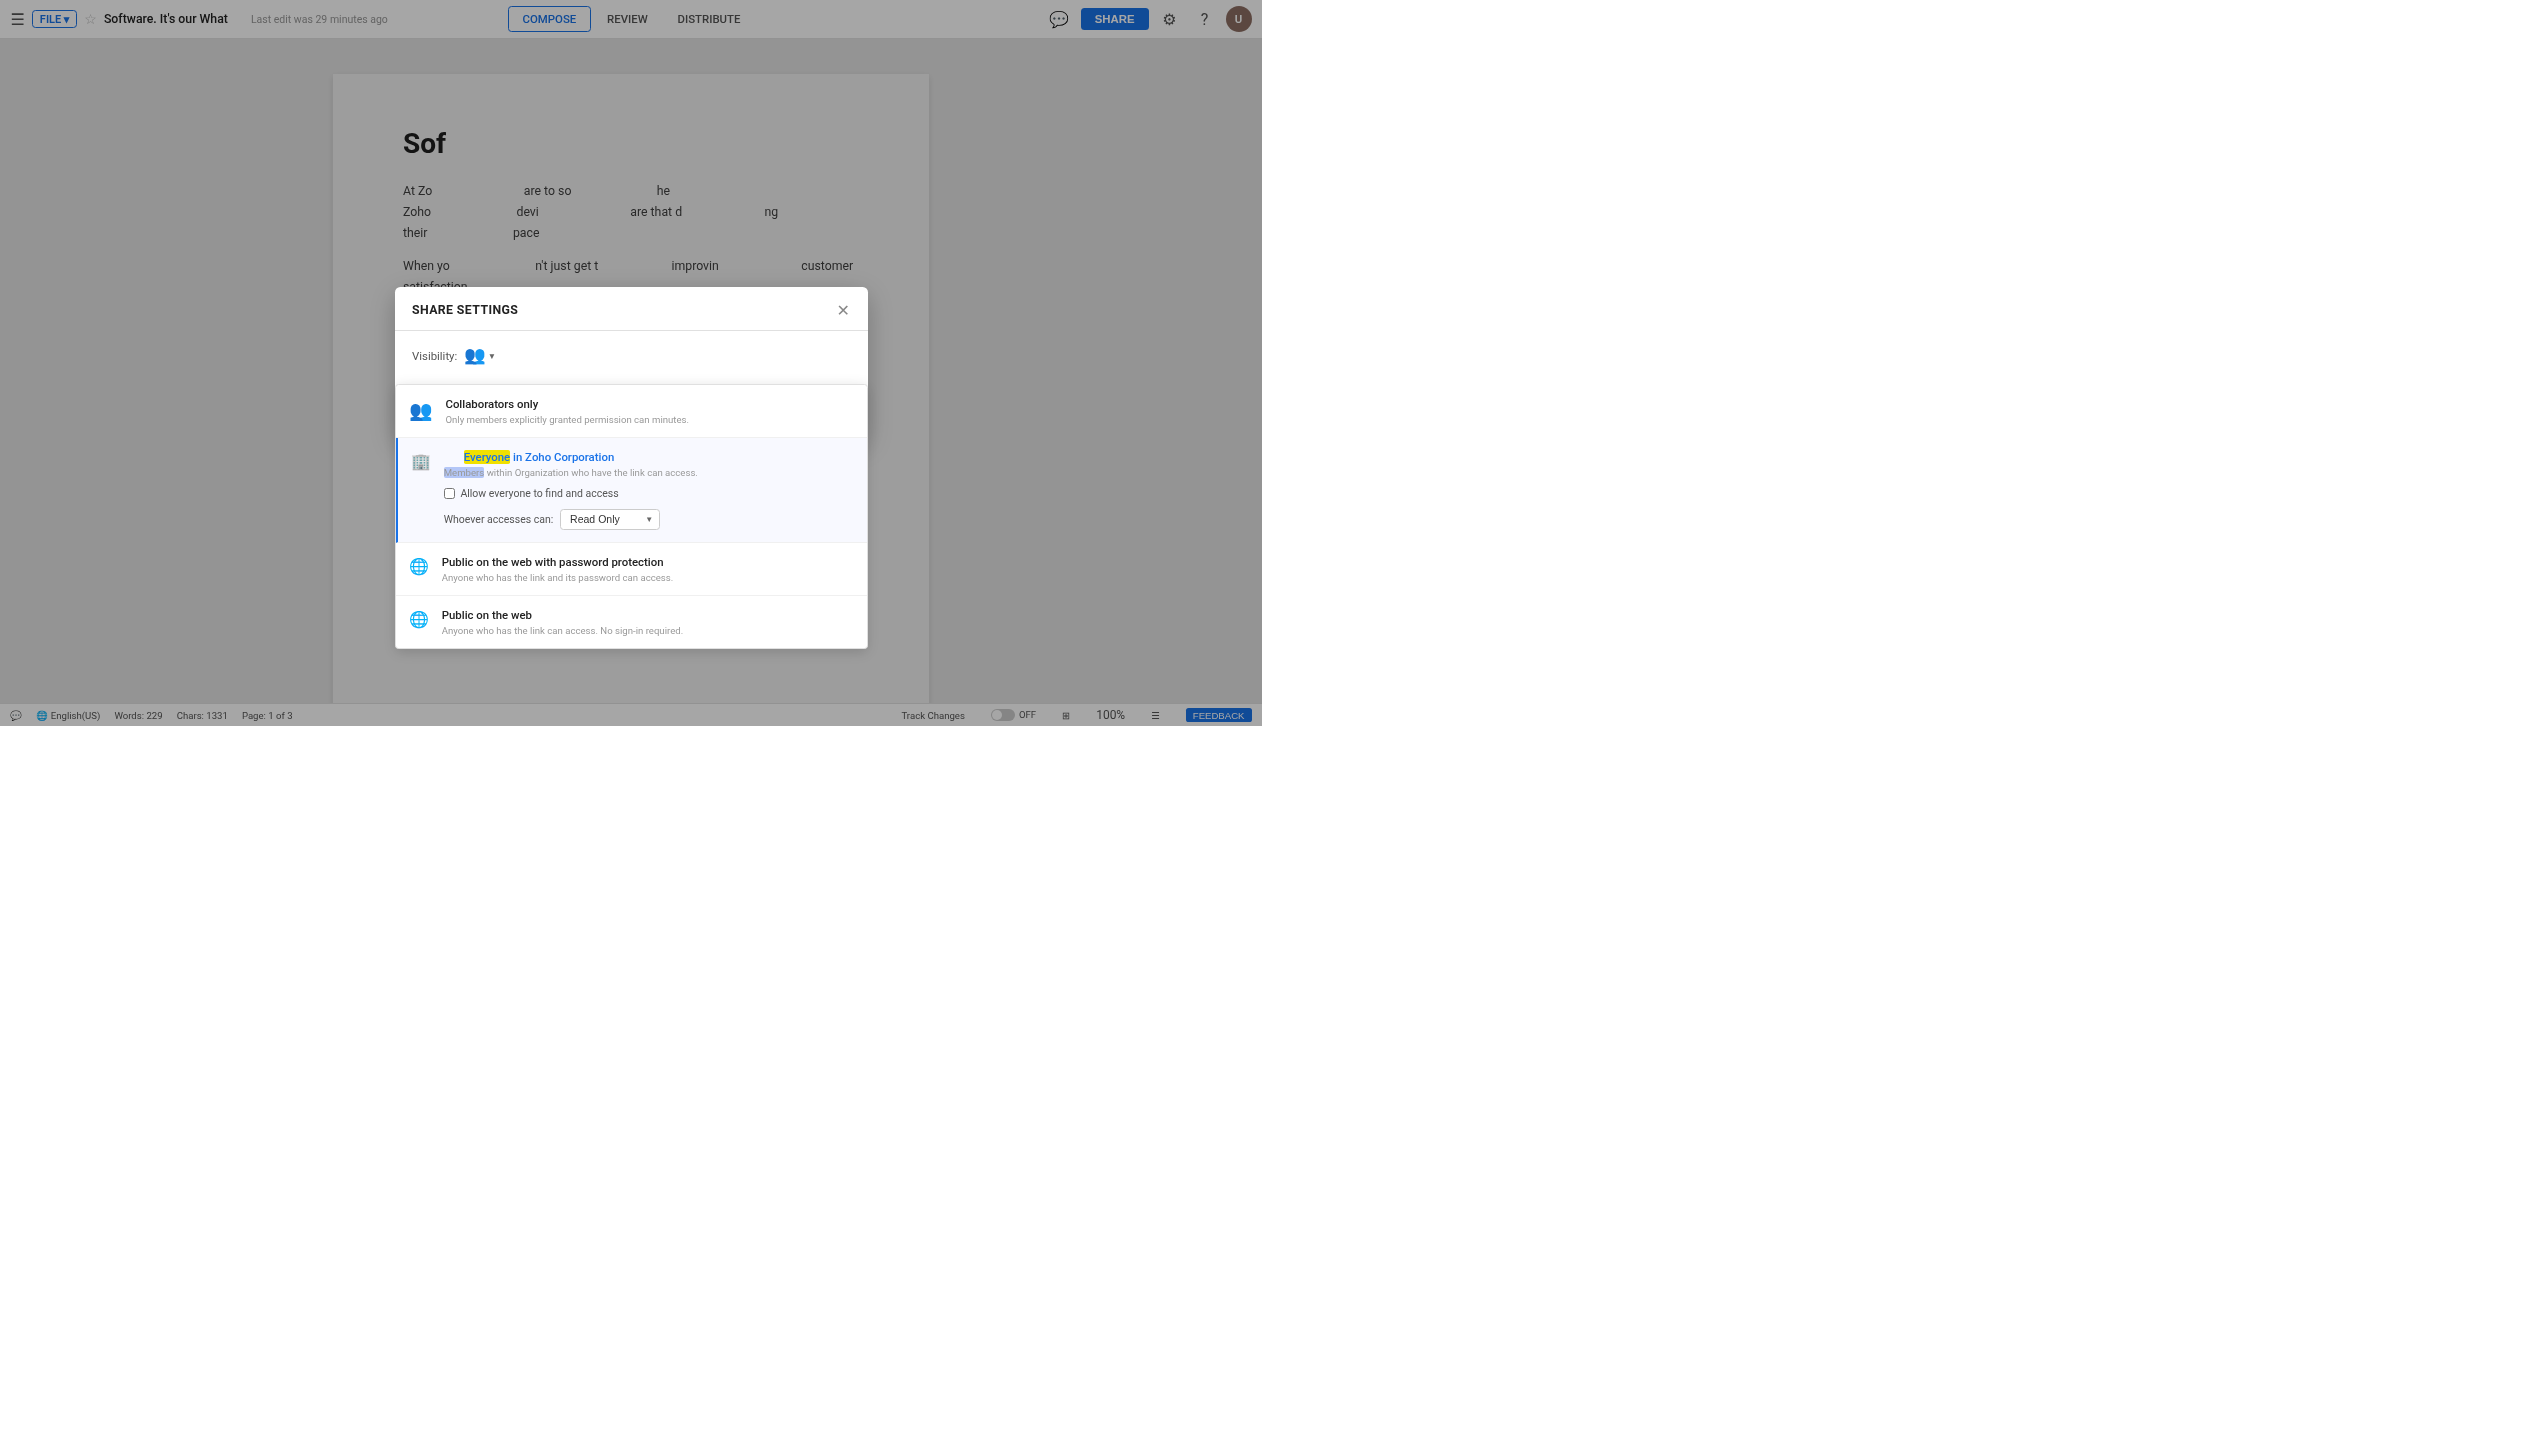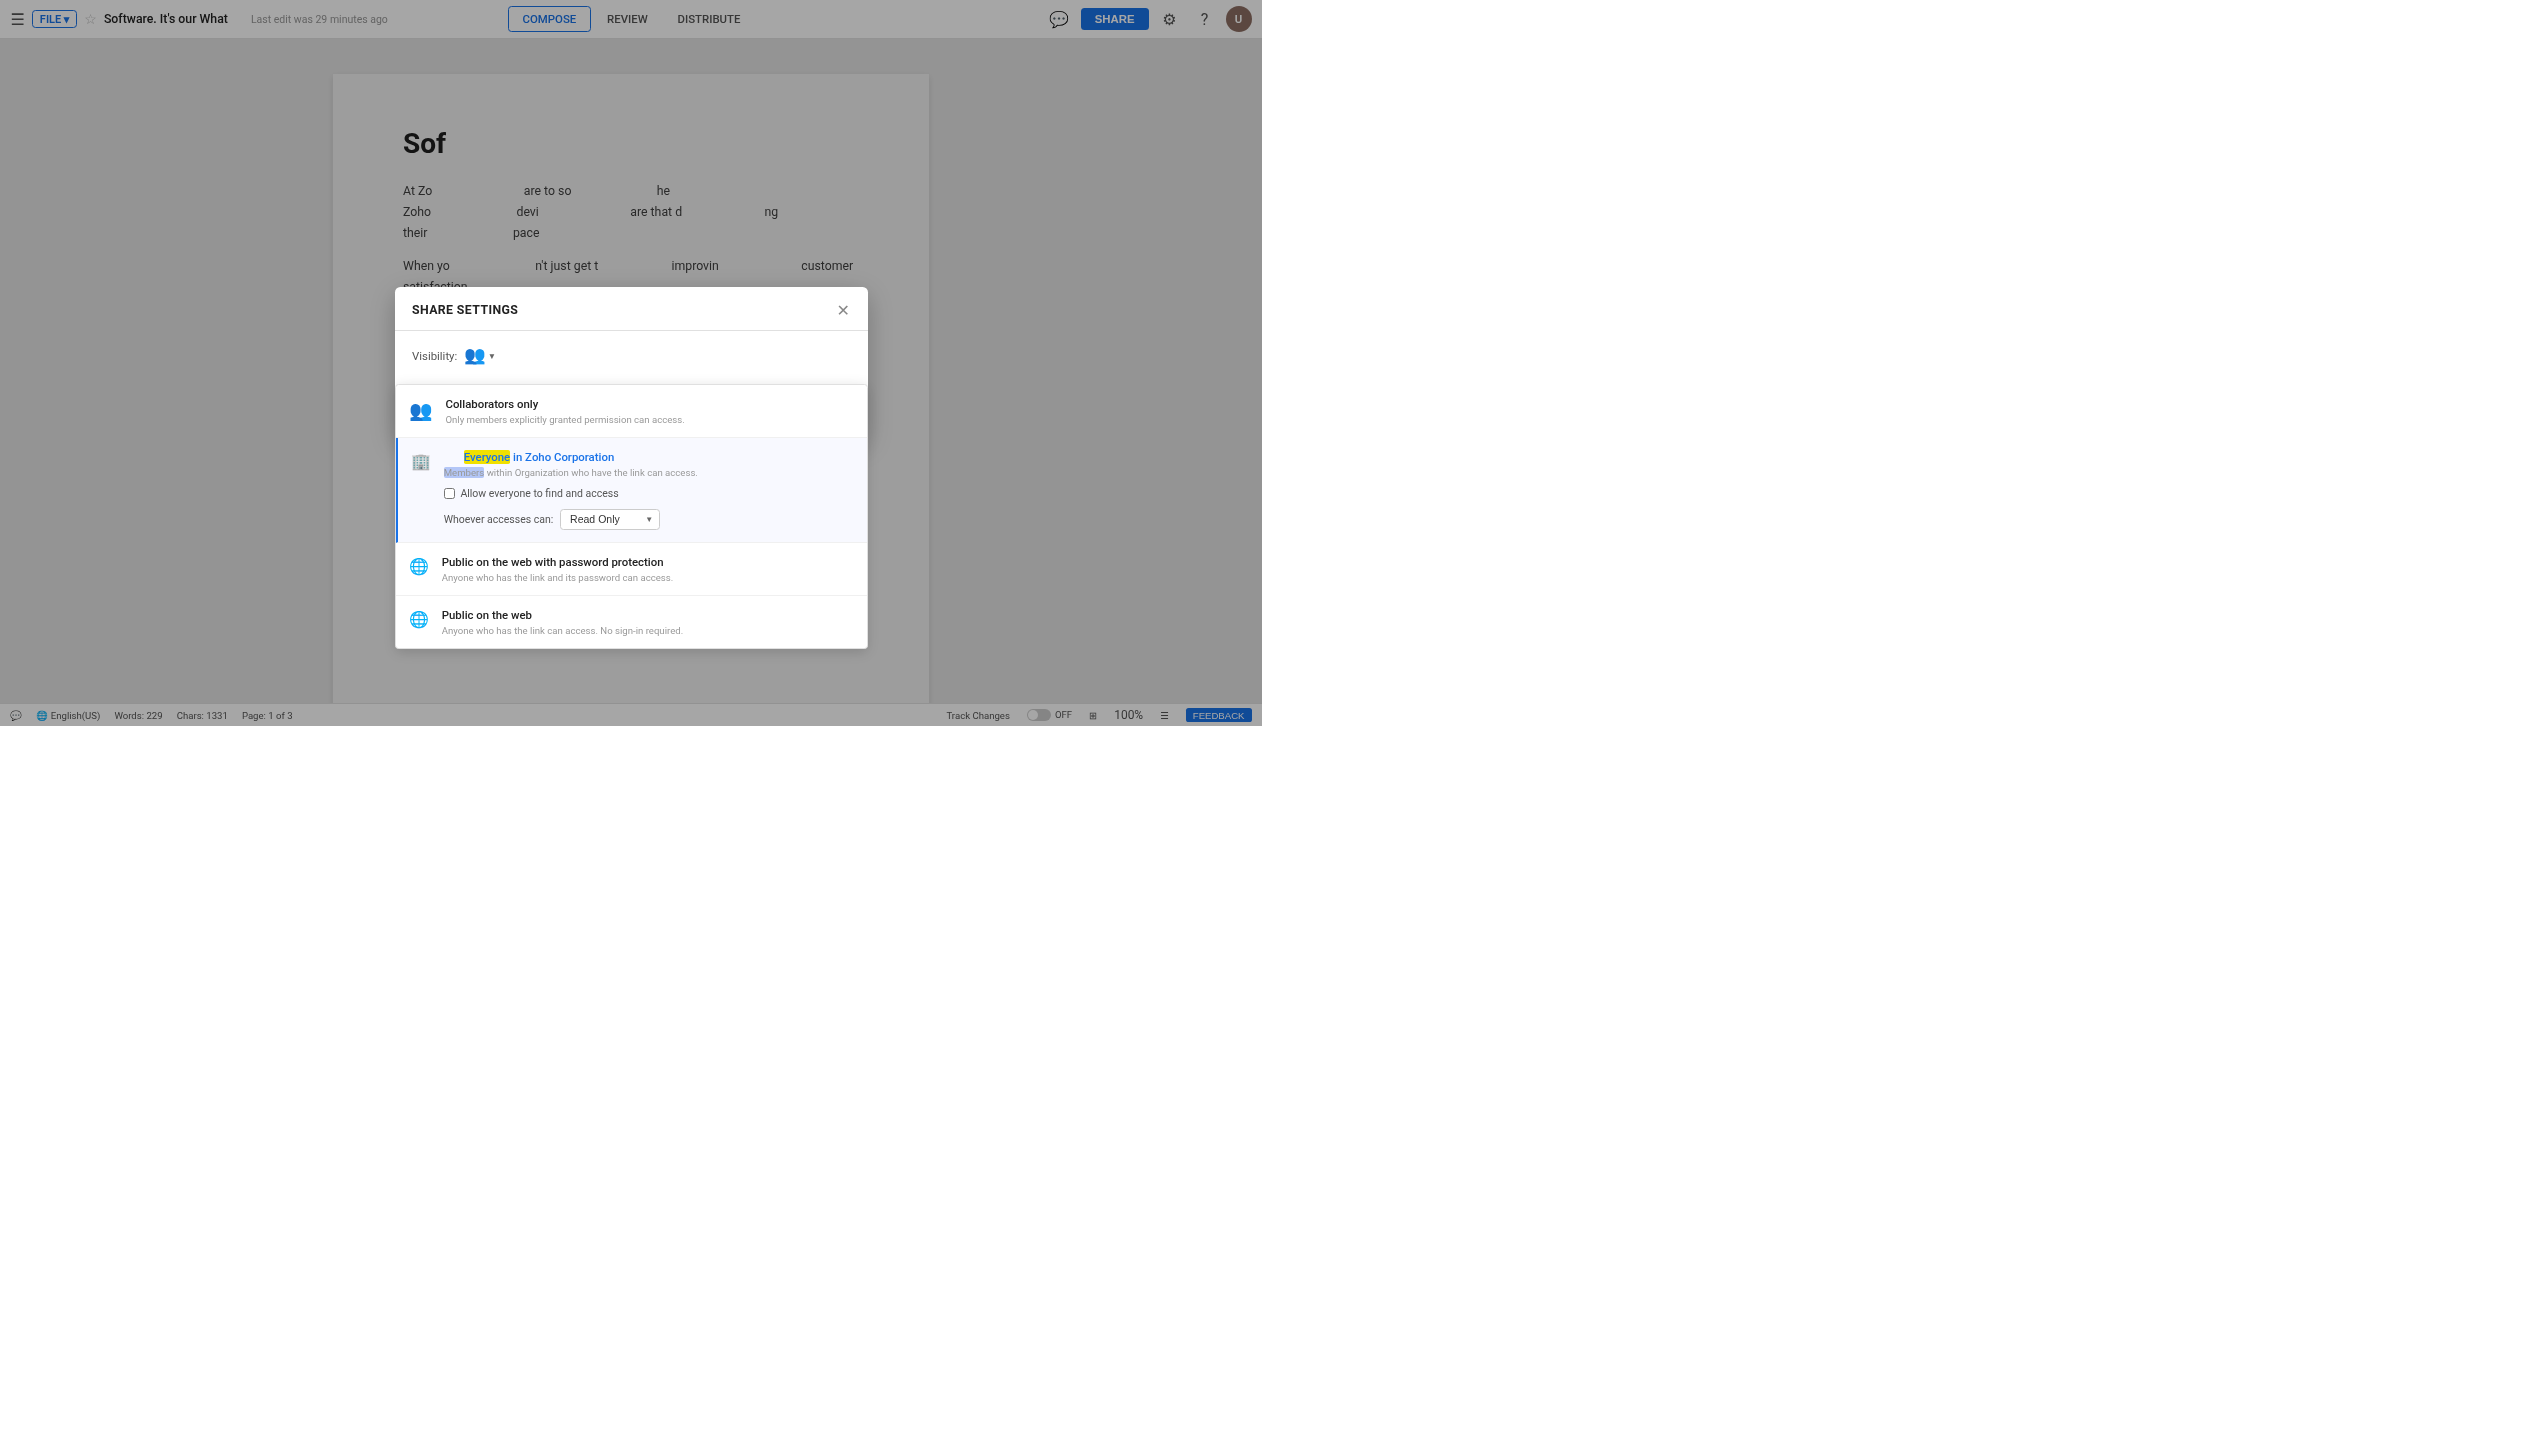--- a/index.html
+++ b/index.html
@@ -49,21 +49,21 @@
     .doc-h1 { font-size: 28px; font-weight: 700; color: #222; margin-bottom: 21px; }
     .doc-h2 { font-size: 19px; font-weight: 700; color: #222; margin-bottom: 14px; margin-top: 28px; }
     .doc-p { font-size: 12.3px; color: #444; line-height: 1.7; margin-bottom: 12.3px; }
 
     
     .statusbar {
       height: 23px; background: #fff; border-top: 0.9px solid #e0e0e0;
       display: flex; align-items: center; padding: 0 10.5px; gap: 14px;
       font-size: 9.6px; color: #555; position: absolute; bottom: 0; left: 0; right: 0; z-index: 10;
     }
-    .statusbar-right { margin-left: auto; display: flex; align-items: center; gap: 17px; }
+    .statusbar-right { margin-left: auto; display: flex; align-items: center; gap: 26px; }
     .track-changes-label { font-size: 9.6px; color: #555; }
     .toggle-switch {
       display: inline-flex; align-items: center; gap: 3.5px;
     }
     .toggle-track {
       width: 24.5px; height: 12.3px; border-radius: 6.1px; background: #ccc;
       position: relative; cursor: pointer;
     }
     .toggle-thumb {
       width: 10.5px; height: 10.5px; border-radius: 50%; background: #fff;
@@ -227,21 +227,21 @@
           <span style="font-size:9.6px;color:#666;">▾</span>
         </button>
       </div>
 
       <div class="dropdown-panel">
 
         <div class="dropdown-item">
           <span class="dropdown-item-icon">👥</span>
           <div class="dropdown-item-content">
             <div class="dropdown-item-title">Collaborators only</div>
-            <div class="dropdown-item-desc">Only members explicitly granted permission can access.</div>
+            <div class="dropdown-item-desc">Only members explicitly granted permission can minutes.</div>
           </div>
         </div>
 
         <div class="dropdown-item selected">
           <span class="dropdown-item-icon building-icon">🏢</span>
           <div class="dropdown-item-content">
             <div class="dropdown-item-title selected-text">
               <span class="highlight-yellow">Everyone</span> in Zoho Corporation
             </div>
             <div class="dropdown-item-desc">

